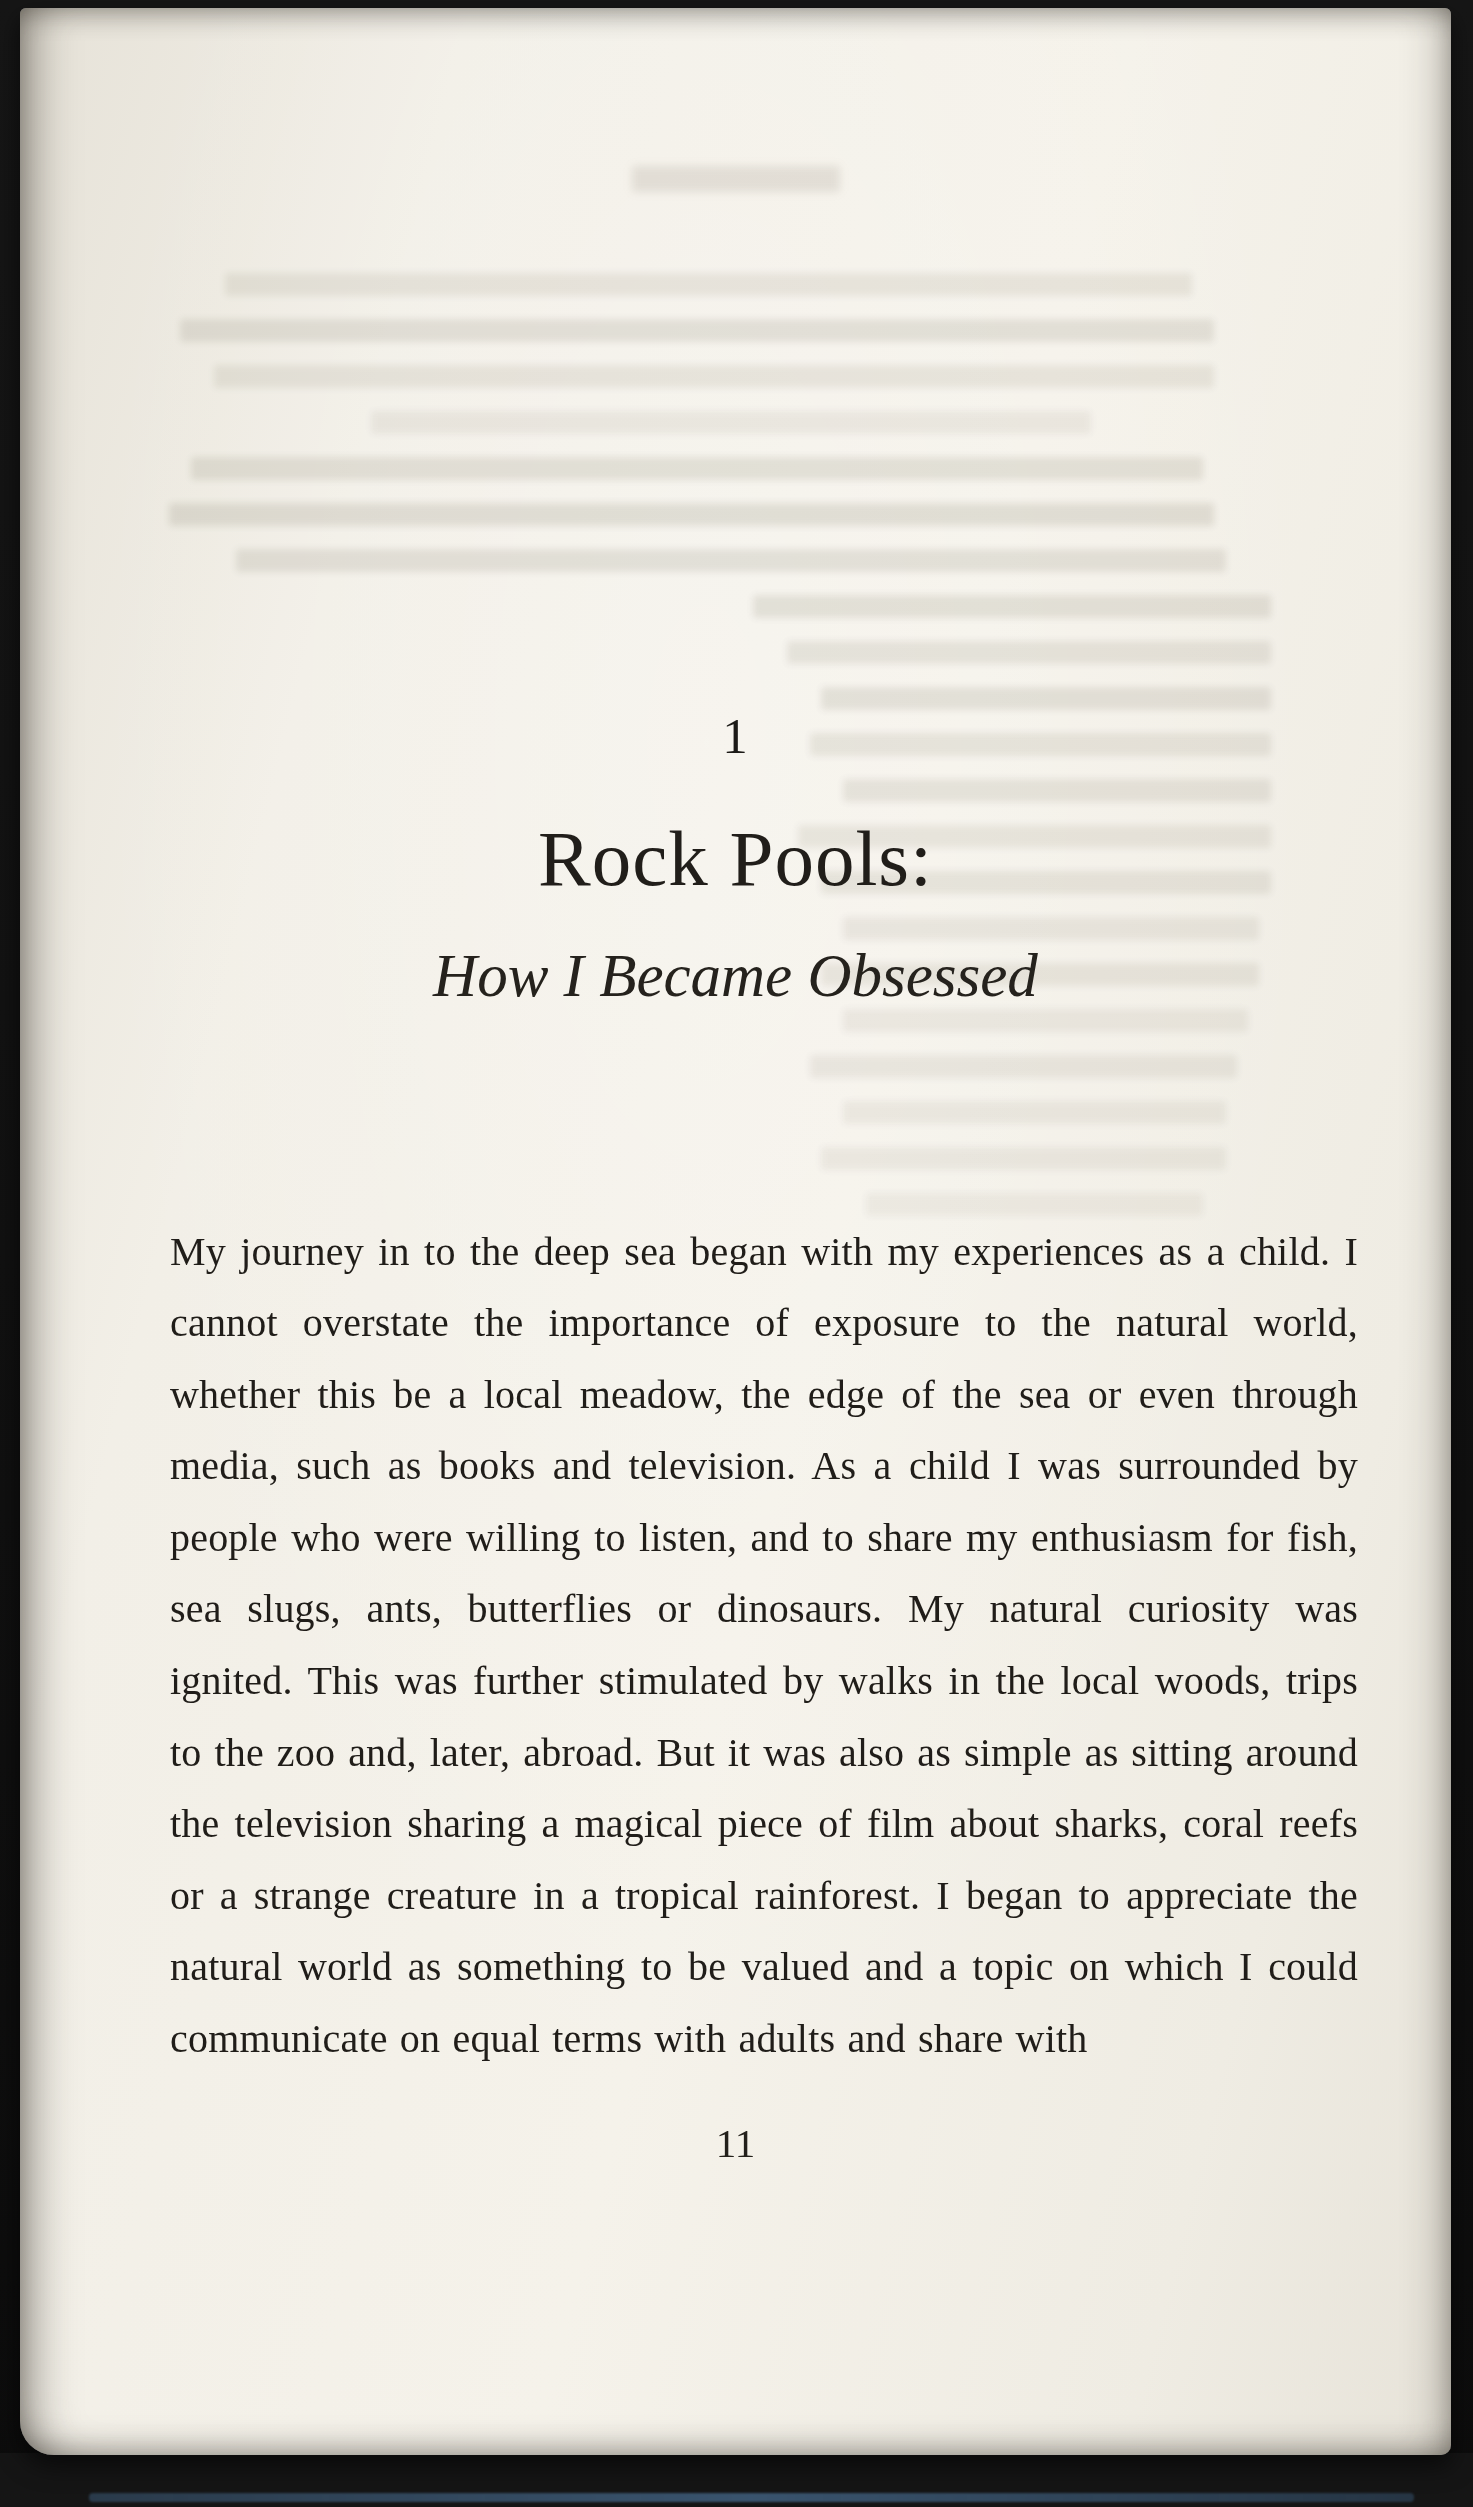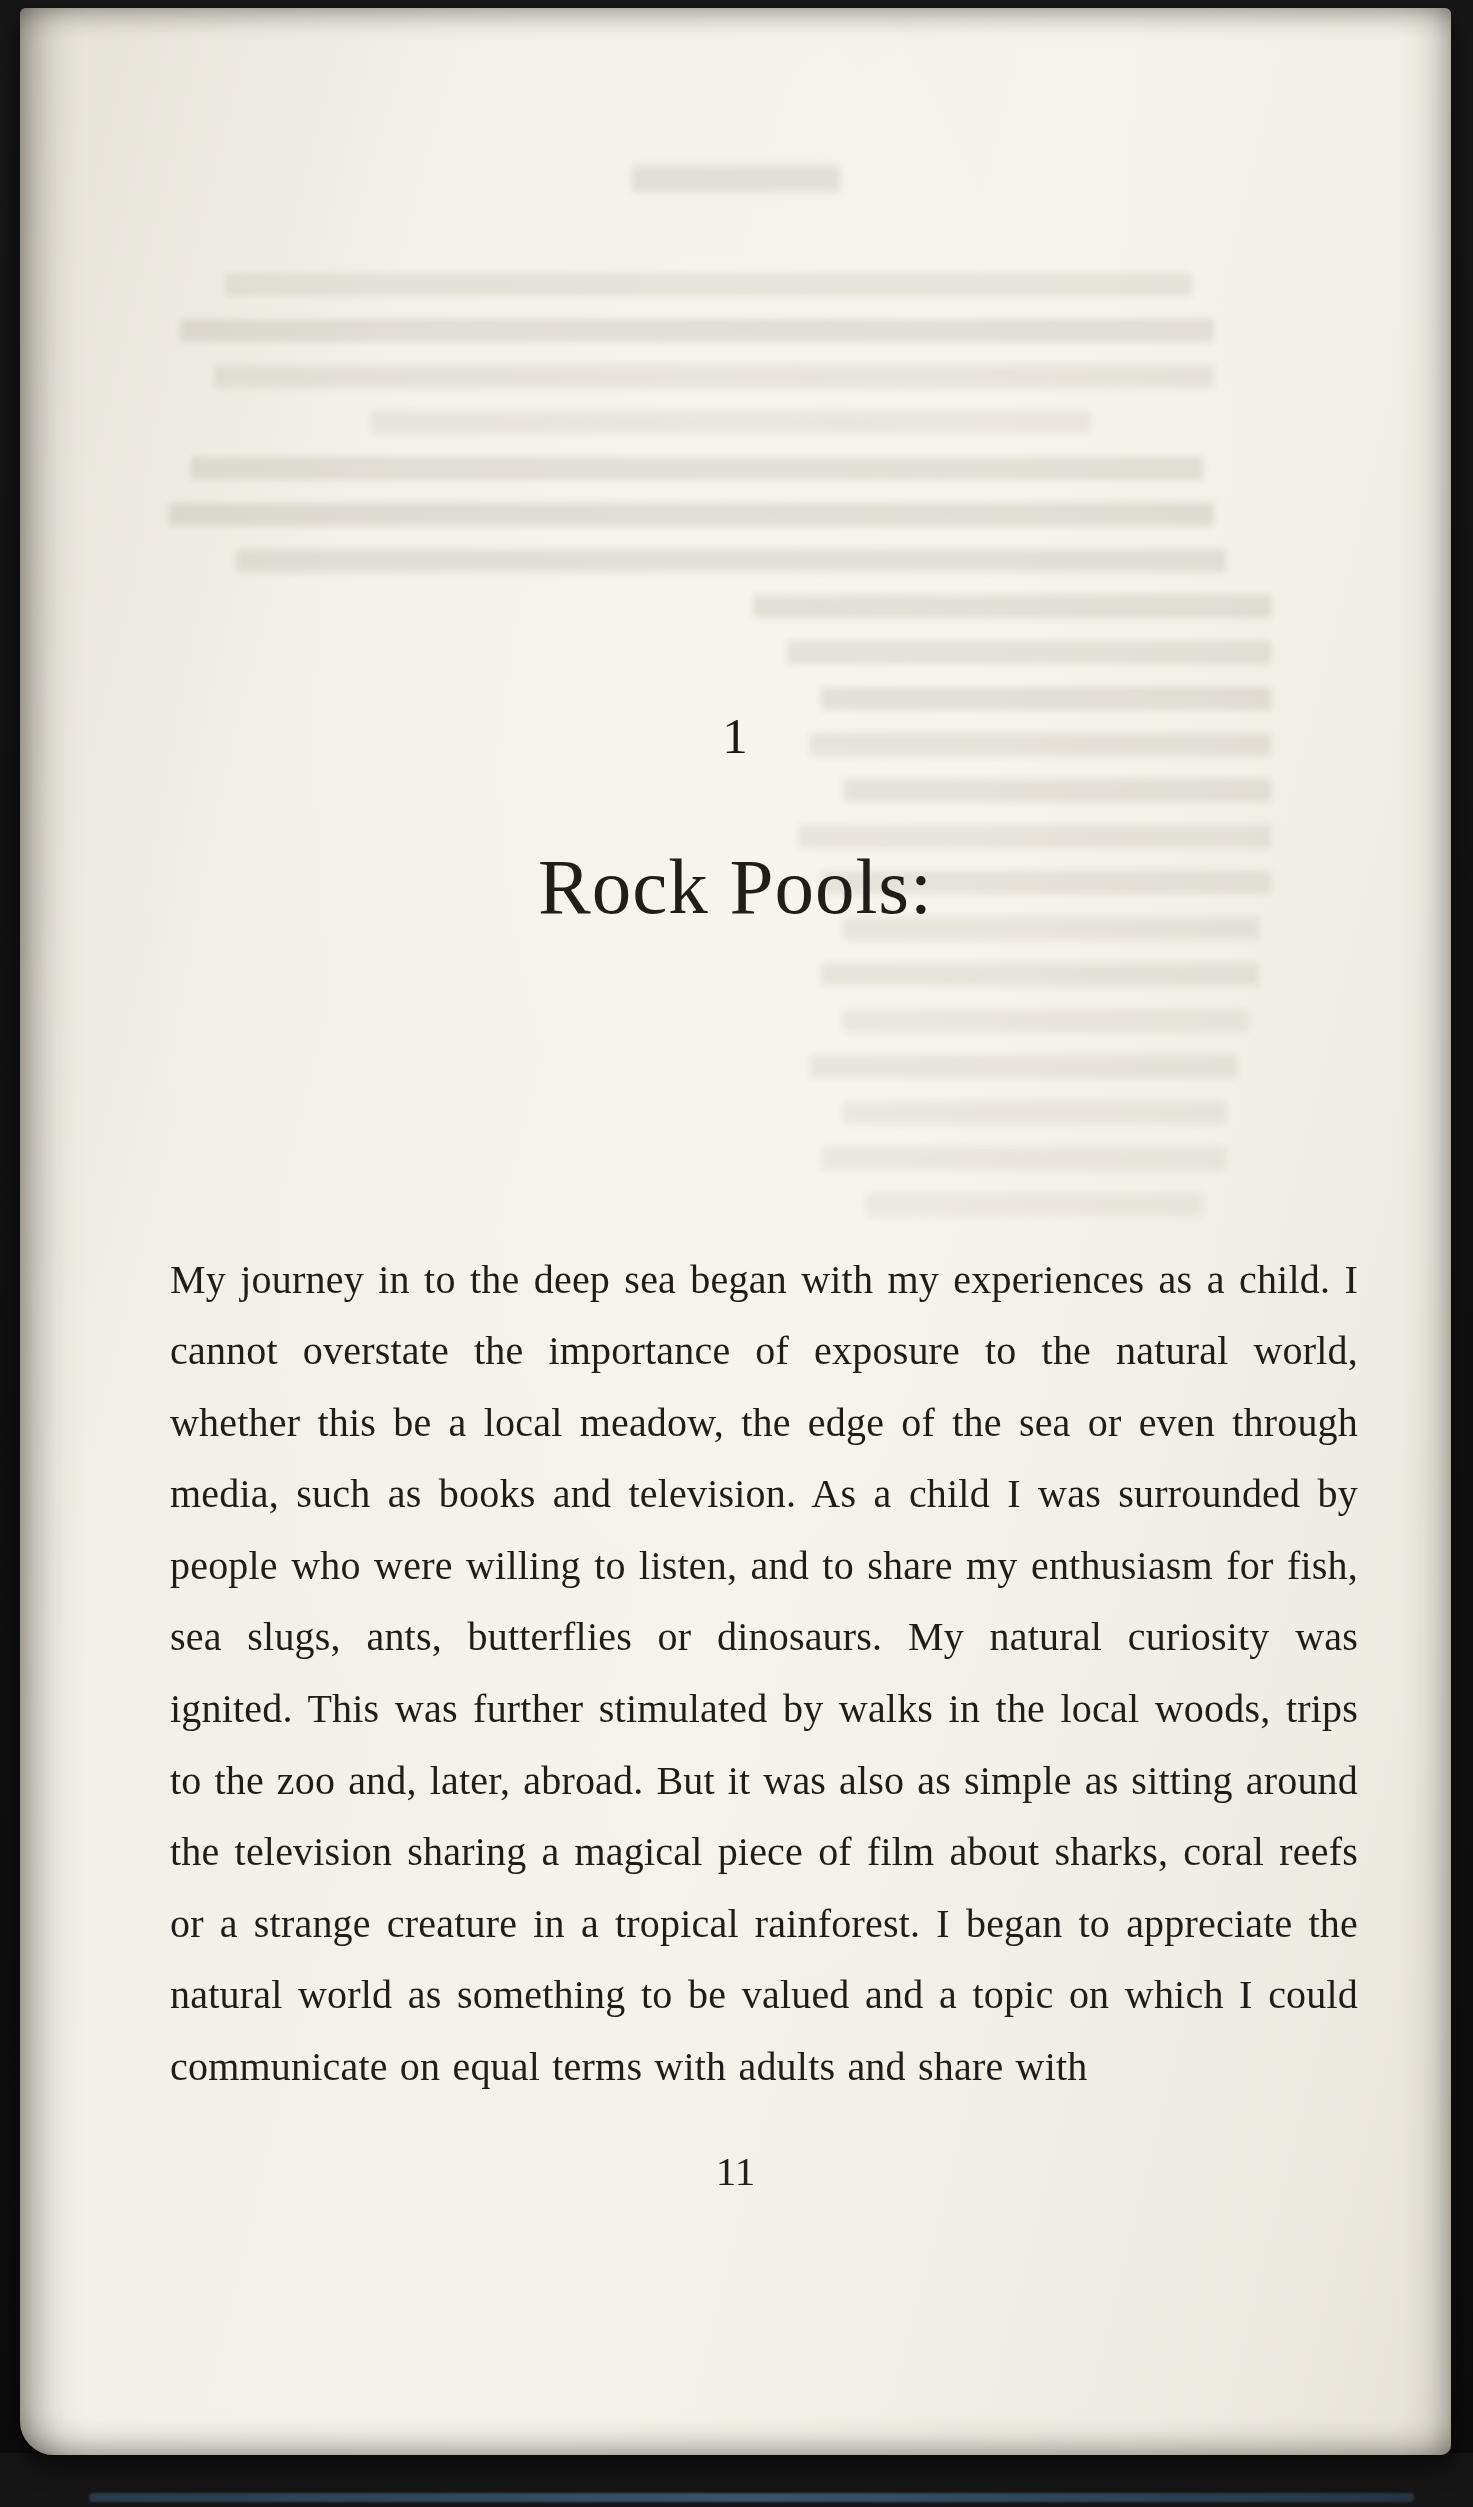--- a/index.html
+++ b/index.html
@@ -66,21 +66,21 @@
   .ghost-line:nth-child(19){width:34%;margin-left:60%;background:rgba(108,98,80,0.10);}
   .ghost-line:nth-child(20){width:36%;margin-left:58%;background:rgba(108,98,80,0.10);}
   .ghost-line:nth-child(21){width:30%;margin-left:62%;background:rgba(108,98,80,0.09);}
   
   .content{position:relative;z-index:2;color:#1c1a17;}
   .chapter-number{
     margin:0;padding-top:699px;text-align:center;
     font-size:51px;font-weight:400;letter-spacing:1px;
   }
   .chapter-title{
-    margin:77px 0 0 0;text-align:center;
+    margin:49px 0 0 0;text-align:center;
     font-size:79px;font-weight:400;letter-spacing:1px;color:#211e1a;
   }
   .chapter-subtitle{
     margin:26px 0 0 0;text-align:center;font-style:italic;
     font-size:61px;font-weight:400;line-height:1.5;color:#25221d;
   }
   .body-text{
     margin:194px 93px 0 150px;
     font-size:40px;line-height:1.79;text-align:justify;
     color:#201d19;
@@ -125,21 +125,21 @@
       <div class="ghost-line"></div>
       <div class="ghost-line"></div>
       <div class="ghost-line"></div>
       <div class="ghost-line"></div>
     </div>
 
     <div class="content">
       <p class="chapter-number">1</p>
       <h1 class="chapter-title">Rock Pools:</h1>
       <h2 class="chapter-subtitle">
-        <br>
+        <span>How I Became Obsessed</span><br>
       </h2>
       <p class="body-text">My journey in to the deep sea began with my experiences as a child. I cannot overstate the importance of exposure to the natural world, whether this be a local meadow, the edge of the sea or even through media, such as books and television. As a child I was surrounded by people who were willing to listen, and to share my enthusiasm for fish, sea slugs, ants, butterflies or dinosaurs. My natural curiosity was ignited. This was further stimulated by walks in the local woods, trips to the zoo and, later, abroad. But it was also as simple as sitting around the television sharing a magical piece of film about sharks, coral reefs or a strange creature in a tropical rainforest. I began to appreciate the natural world as something to be valued and a topic on which I could communicate on equal terms with adults and share with</p>
       <p class="page-number">11</p>
     </div>
 
   </div>
 </div>
 
 
 </body></html>

